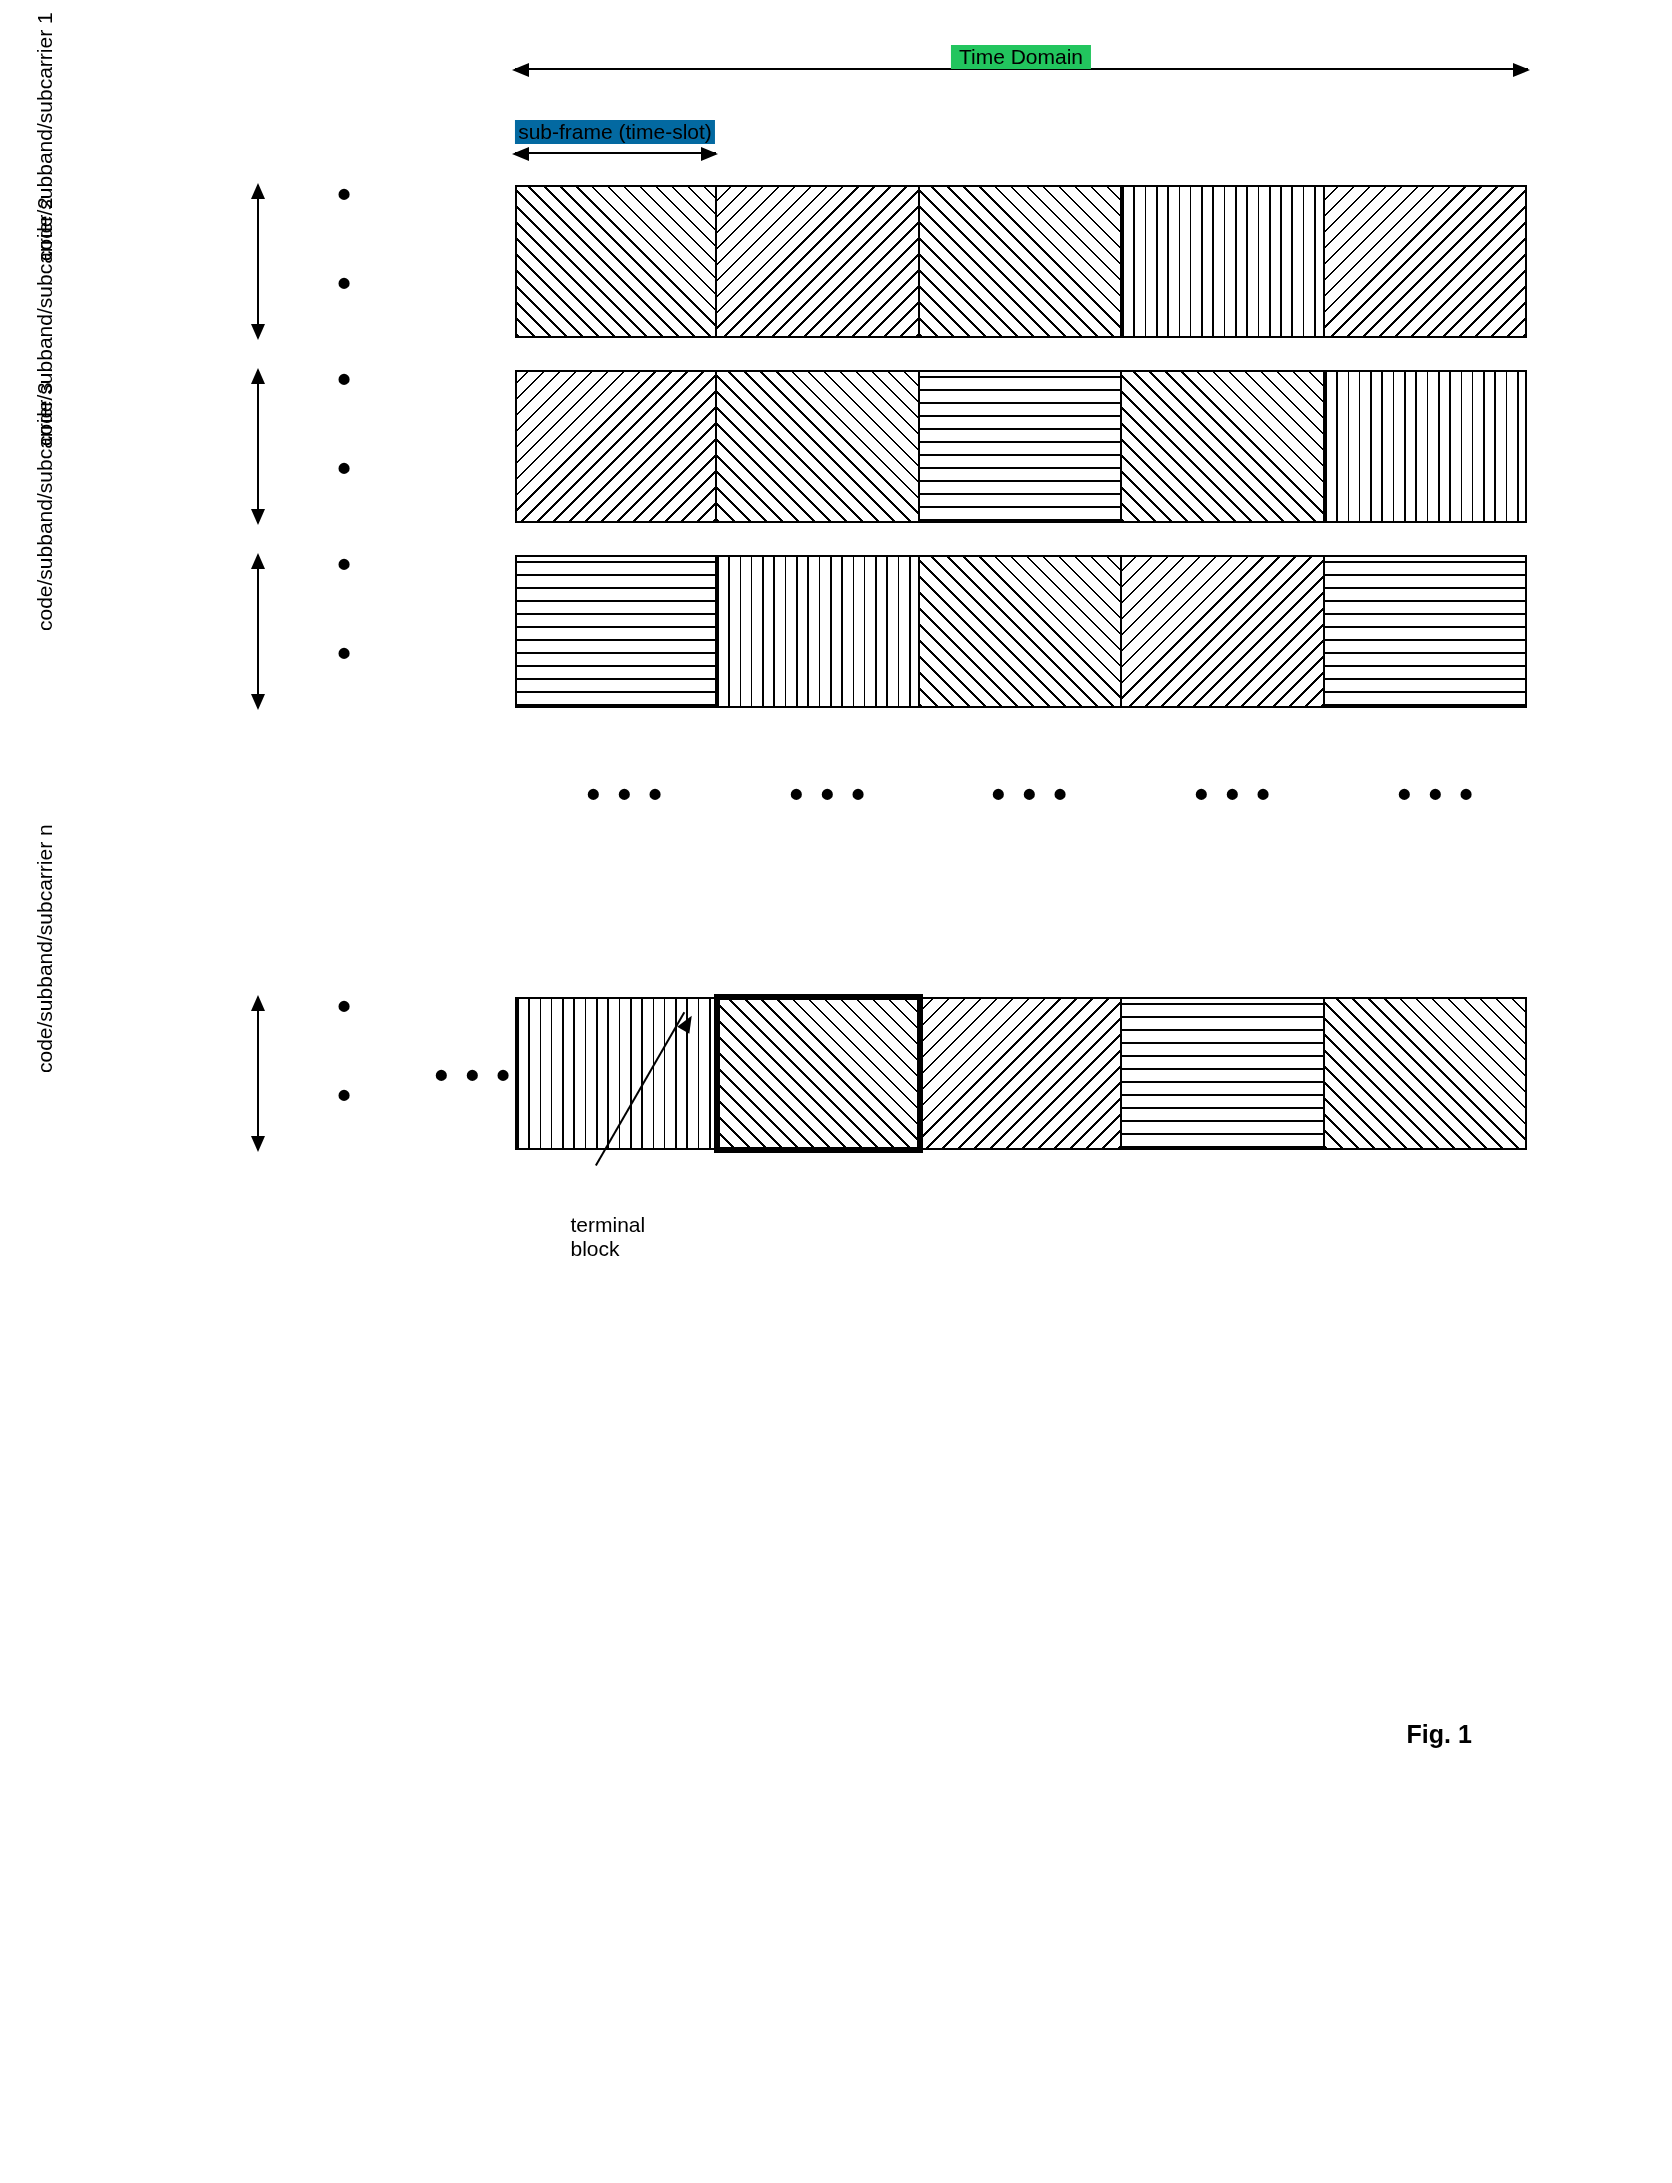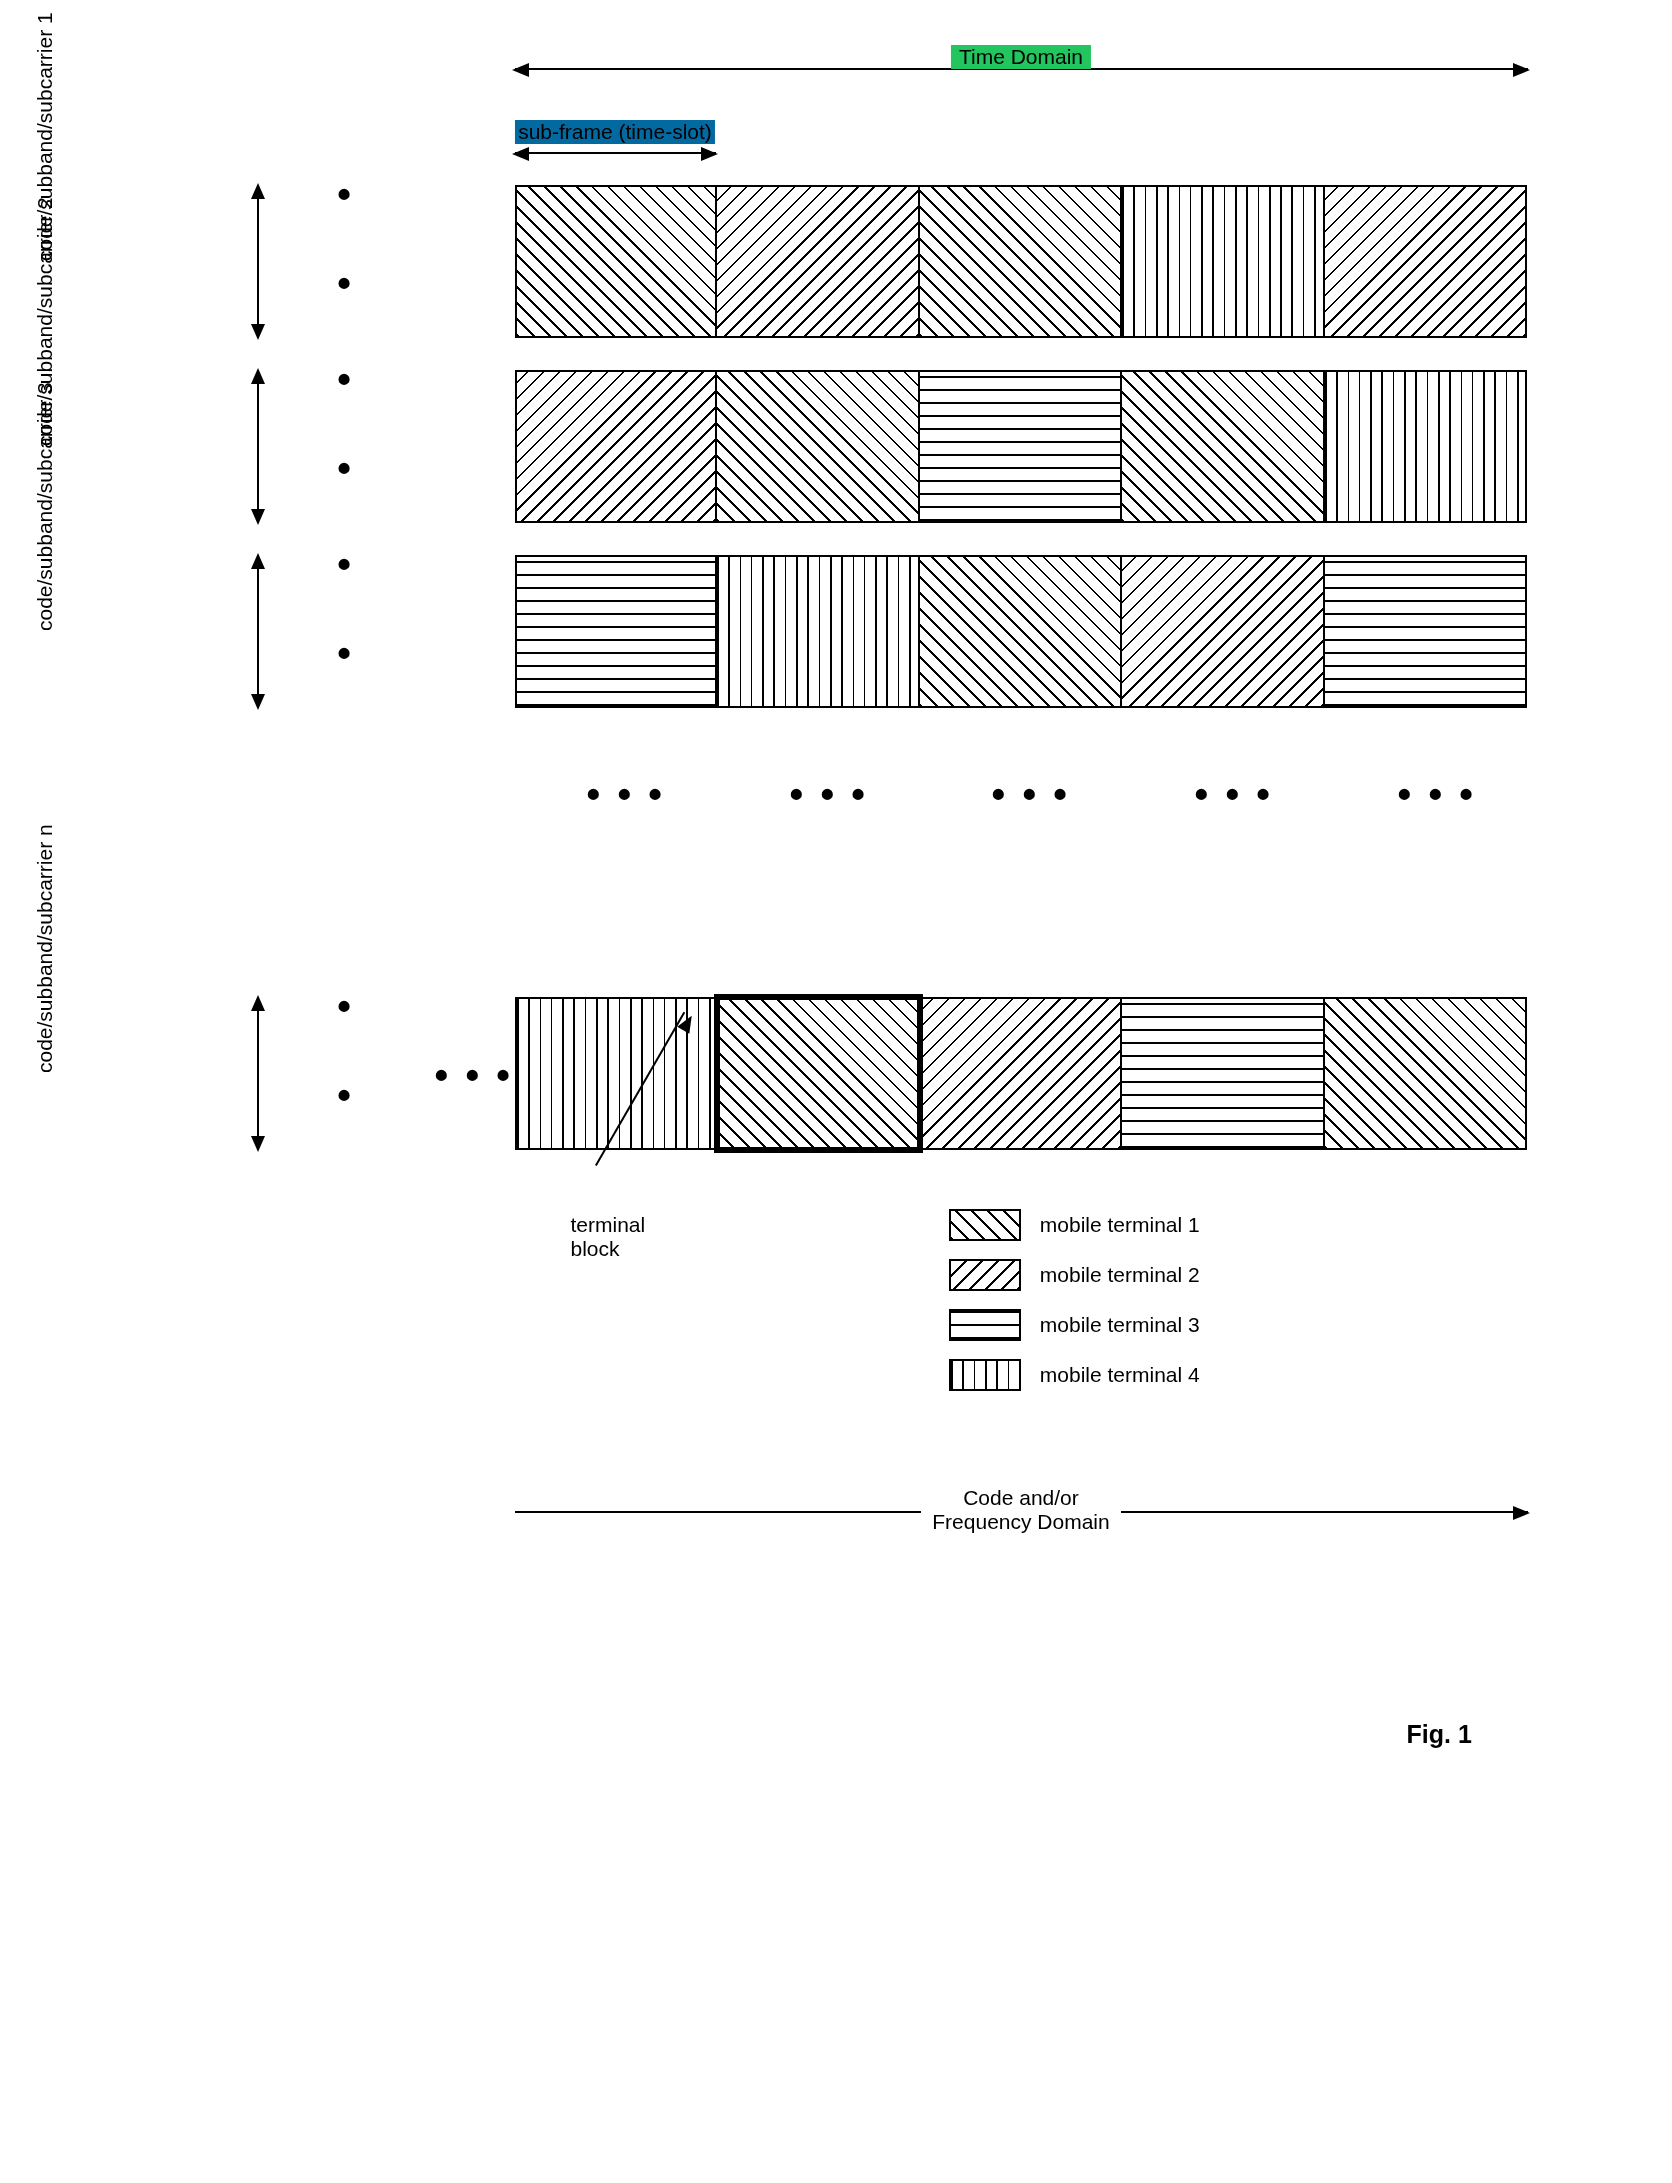--- a/index.html
+++ b/index.html
@@ -158,44 +158,18 @@
       <div class="rb p1"></div>
     </div>
   </div>
 
   <div class="rb-arrow">
     <div class="shaft"></div>
     <div class="head"></div>
     <div class="txt">terminal block</div>
   </div>
 
-  <div class="legend">
-    <div class="item">
-        <div class="sw p1"></div>
-        <span>mobile terminal 1</span>
-      </div>
-    <div class="item">
-        <div class="sw p2"></div>
-        <span>mobile terminal 2</span>
-      </div>
-    <div class="item">
-        <div class="sw p3"></div>
-        <span>mobile terminal 3</span>
-      </div>
-    <div class="item">
-        <div class="sw p4"></div>
-        <span>mobile terminal 4</span>
-      </div>
-  </div>
 
-  <div class="axis-bot">
-    <div class="line"></div>
-    <div class="head-r"></div>
-    <div class="label">
-      <span>Code and/or</span><br>
-      <span>Frequency Domain</span>
-    </div>
-  </div>
 
   <div class="fig">Fig. 1</div>
 
 </div>
 
 
 </body></html>

